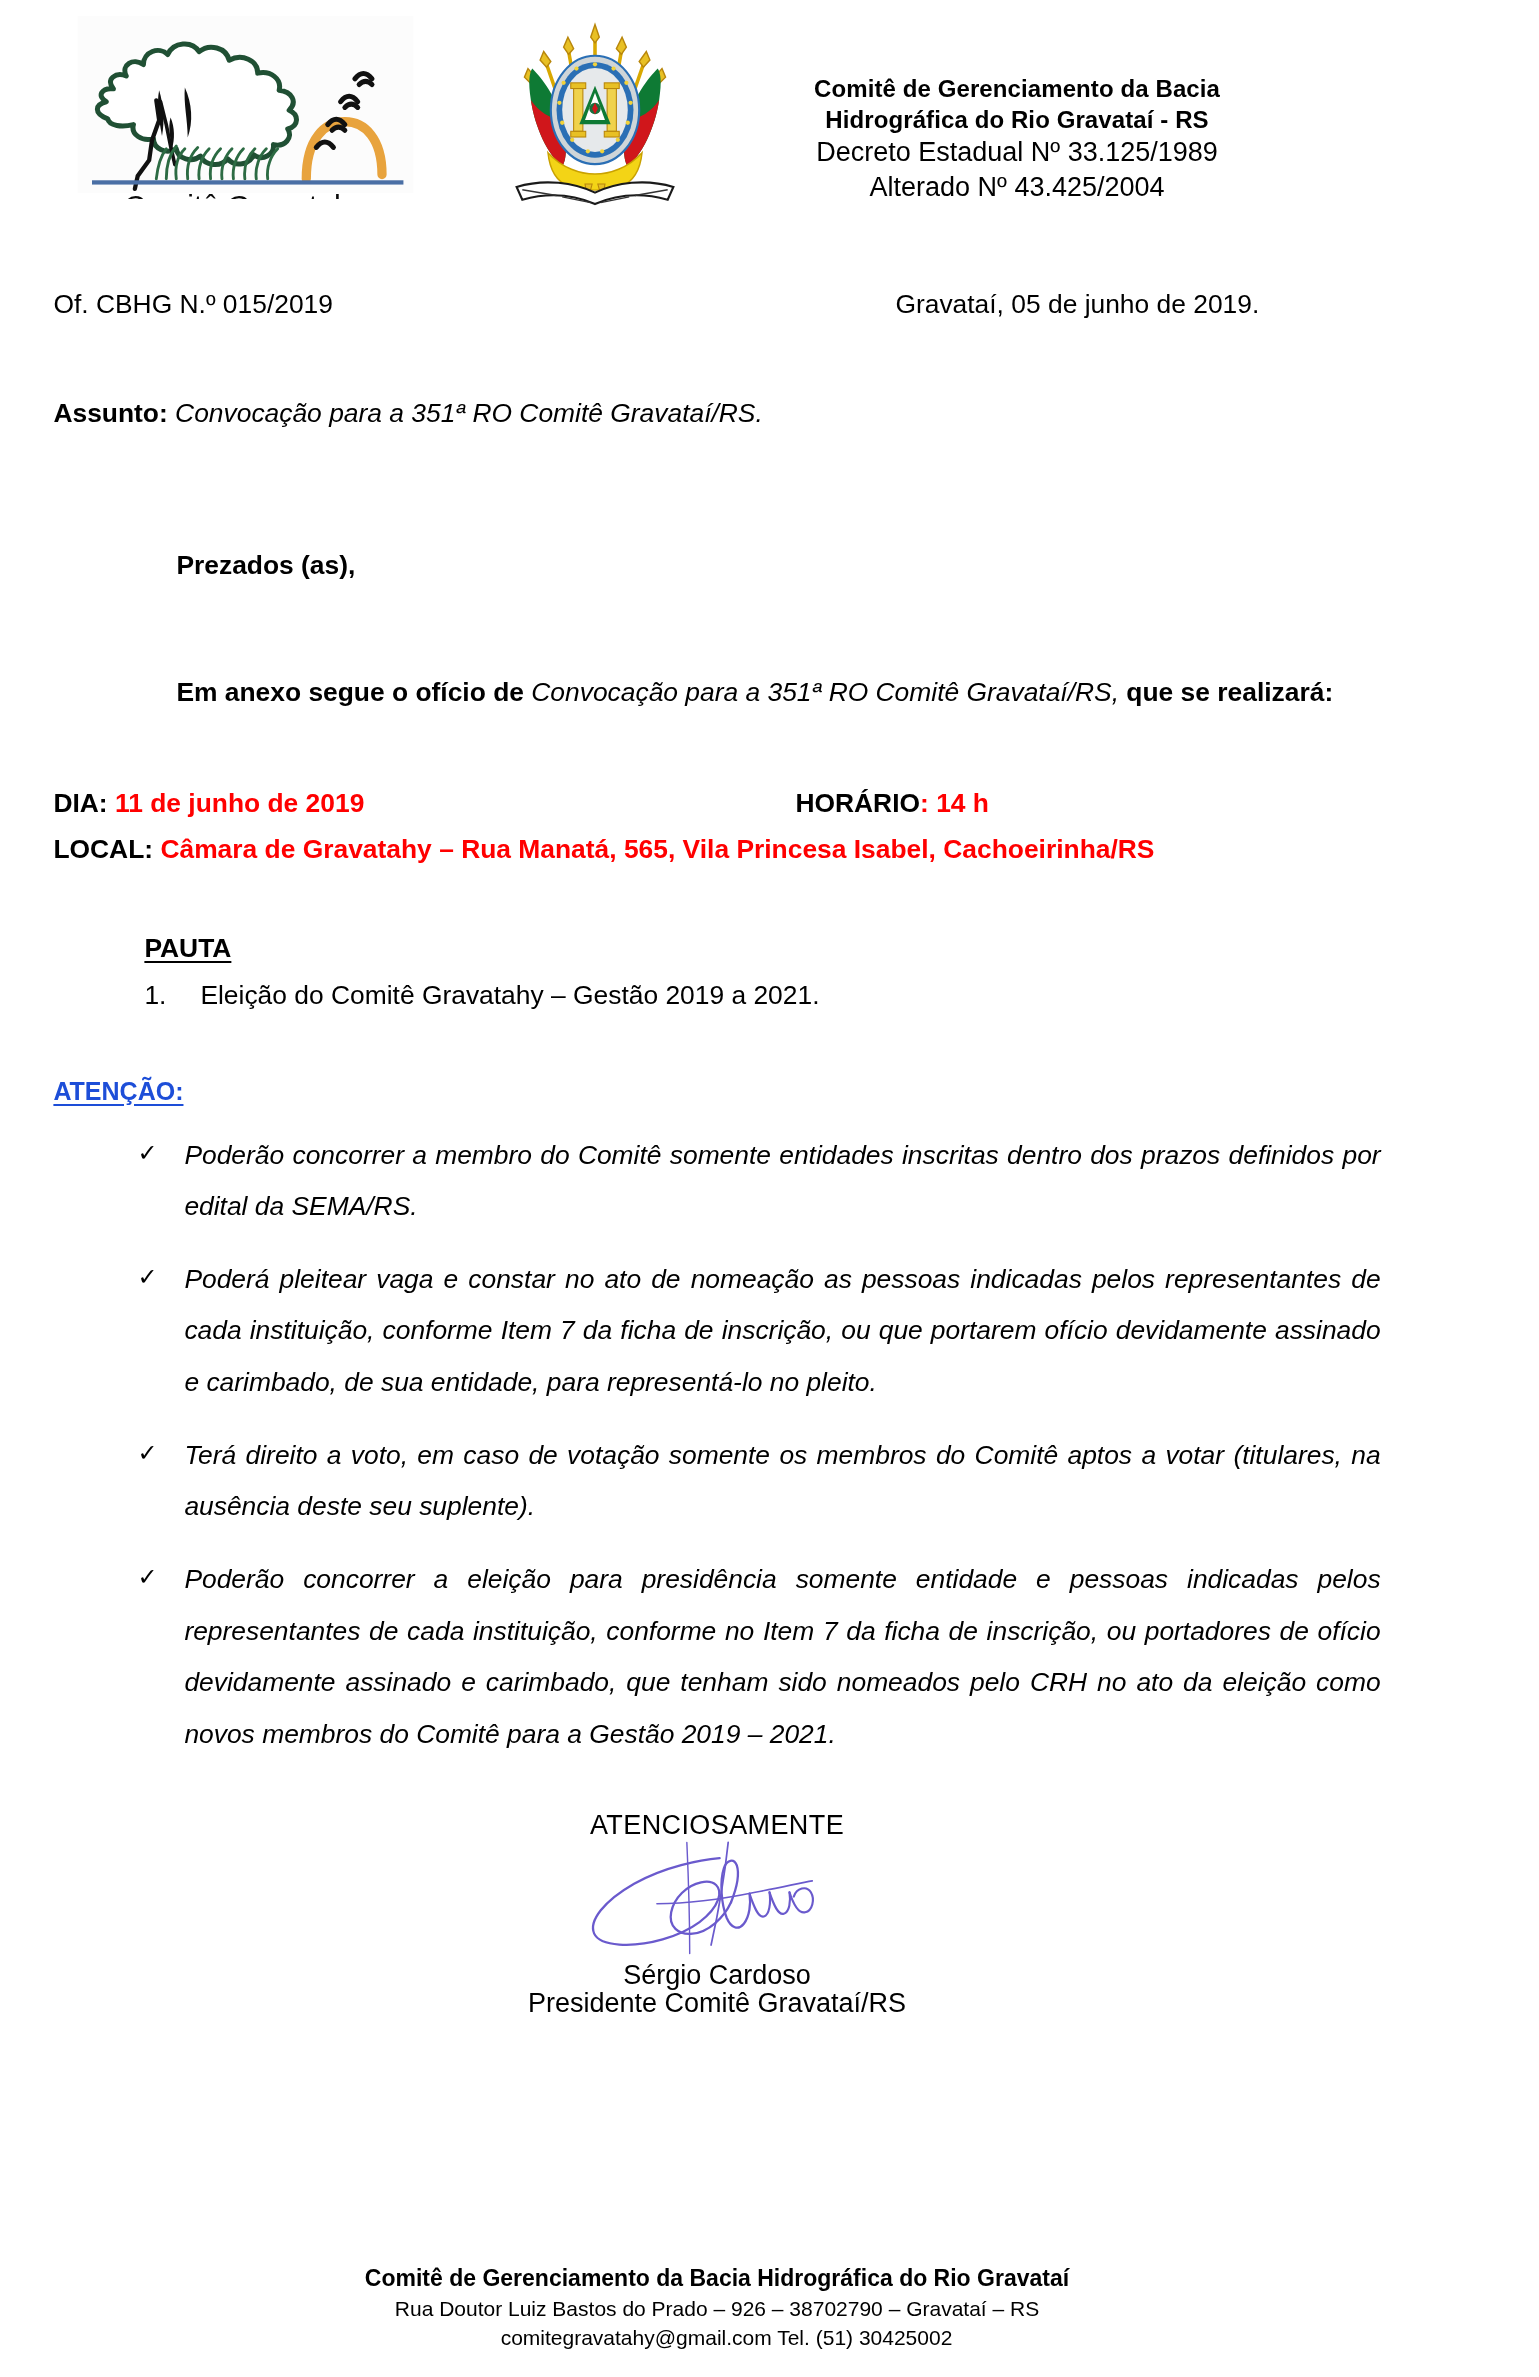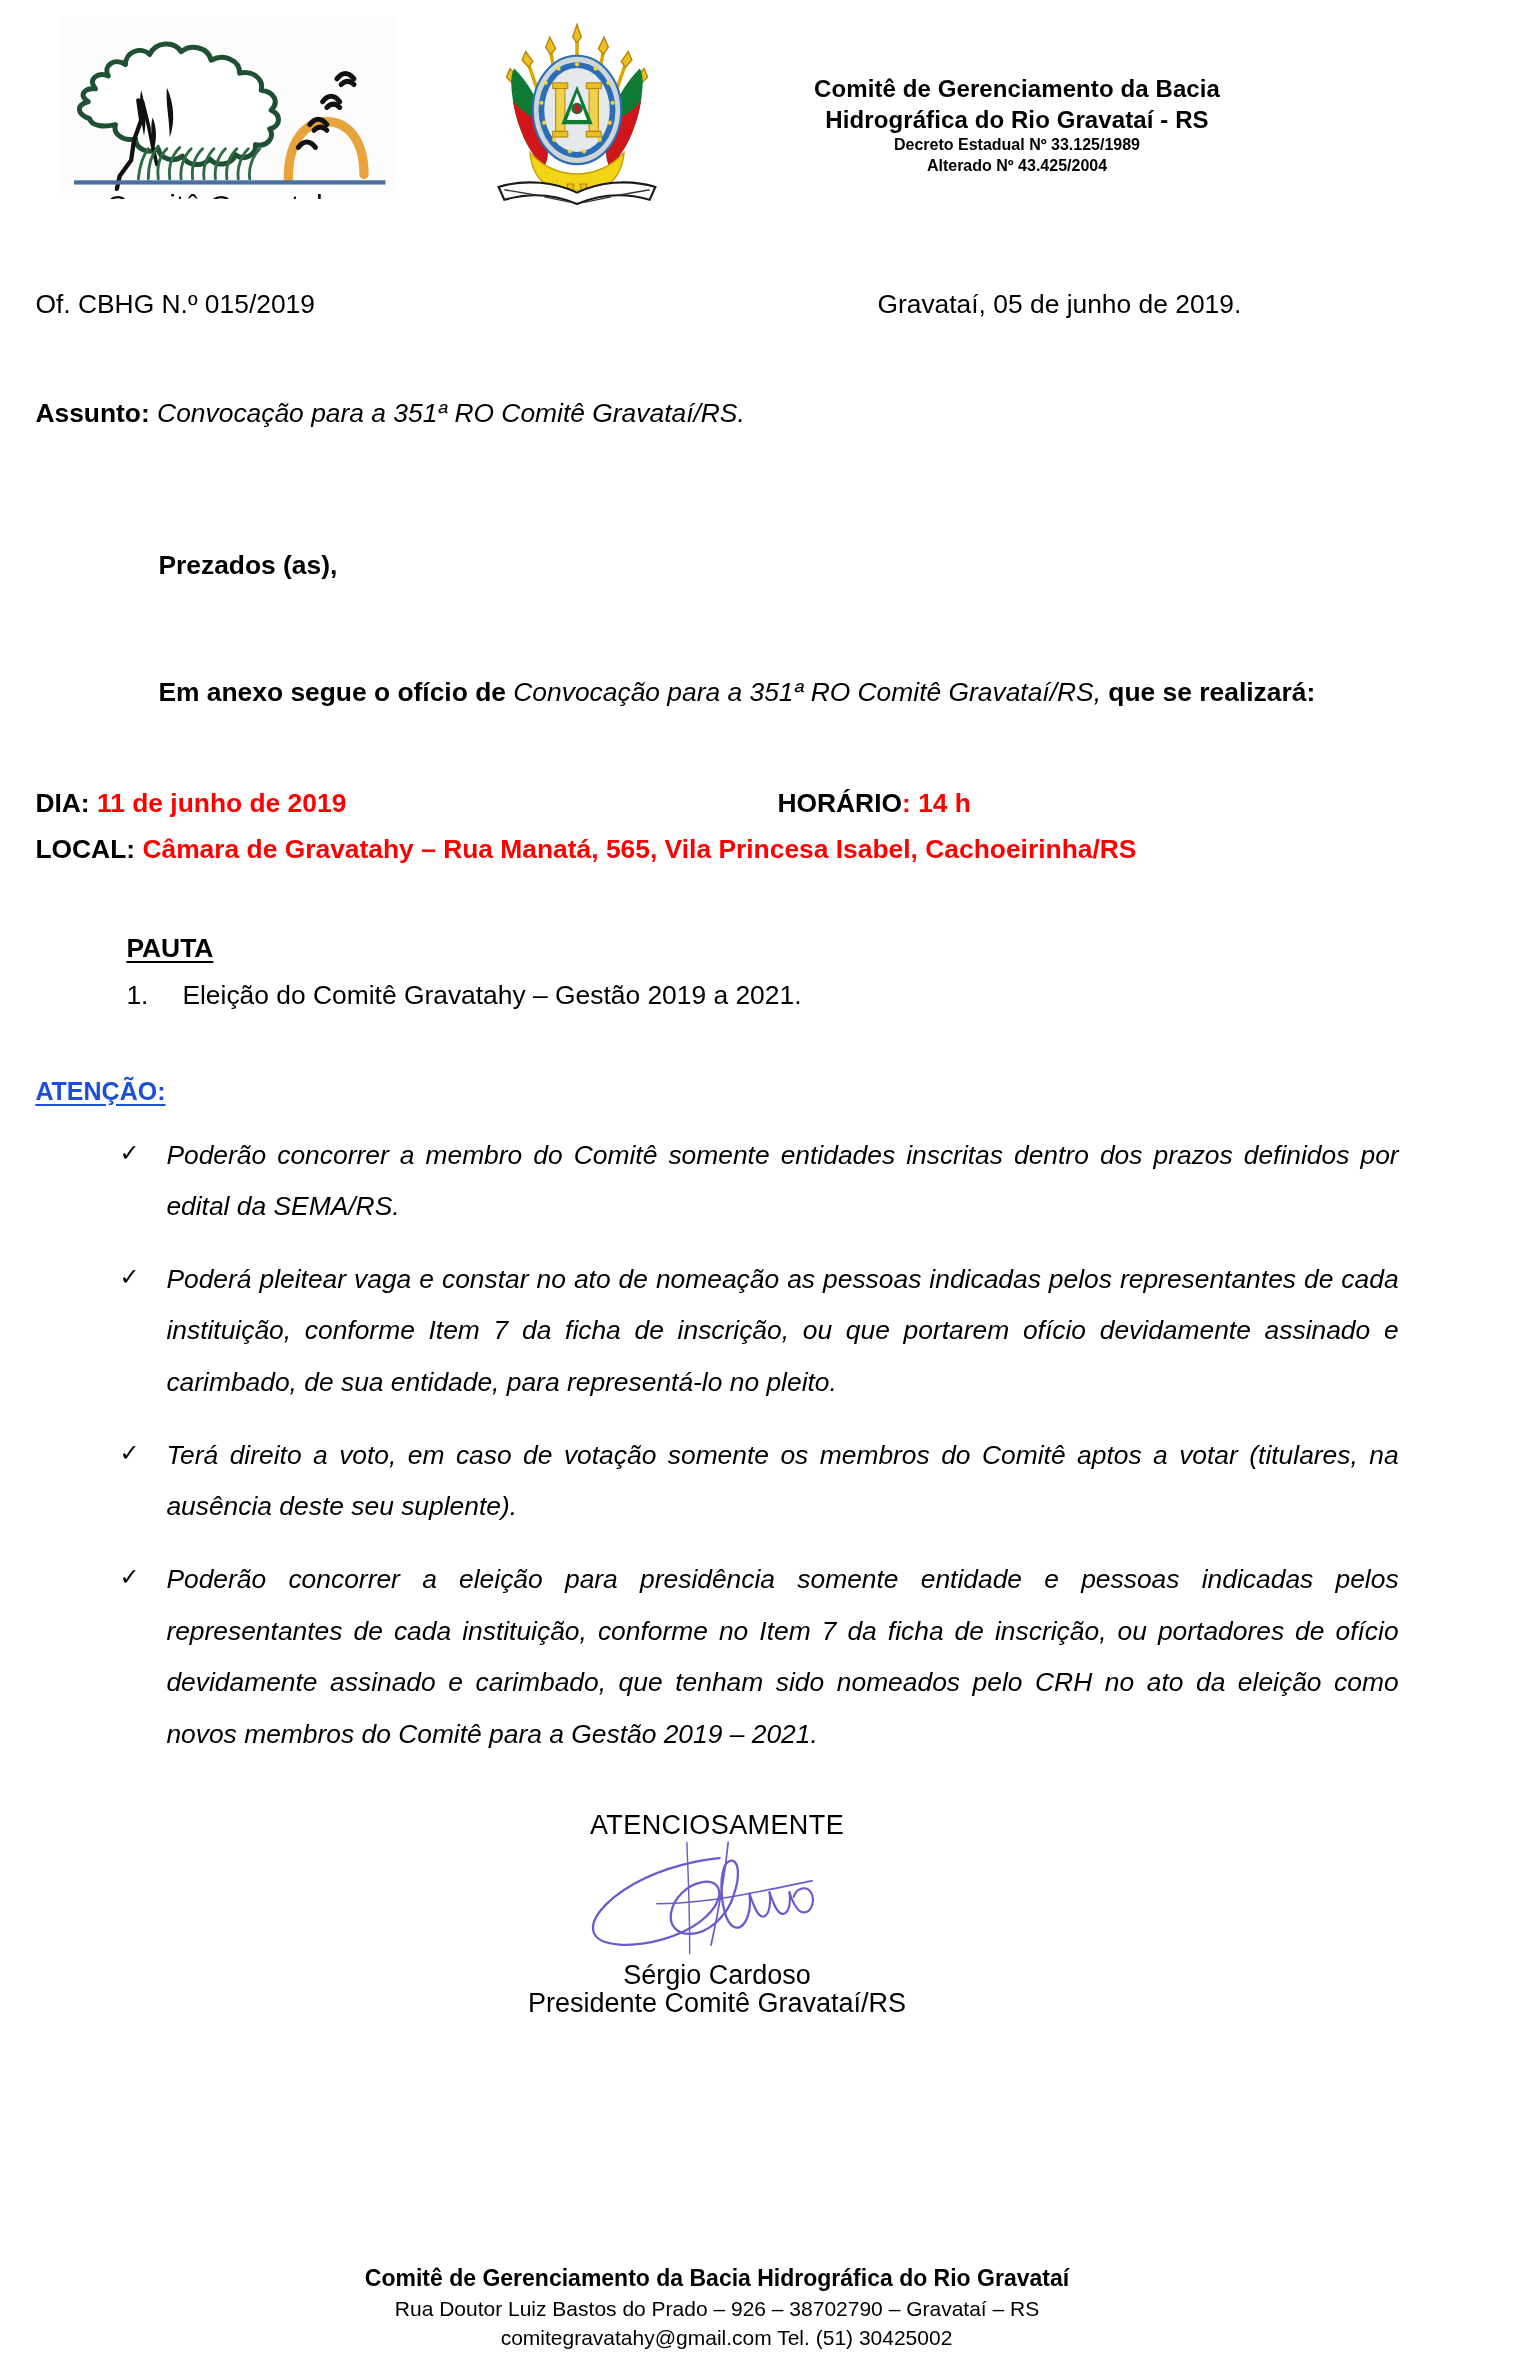--- a/index.html
+++ b/index.html
@@ -15,21 +15,21 @@
     color: #000000;
     position: relative;
     overflow: hidden;
   }
 
   .page {
     position: relative;
     width: 1434px;
     height: 2377px;
     box-sizing: border-box;
-    padding: 0 34px;
+    padding: 0 52px;
   }
 
   
   .header {
     display: flex;
     align-items: flex-start;
     padding-top: 13px;
     height: 207px;
     box-sizing: border-box;
   }
@@ -57,22 +57,22 @@
     padding-right: 50px;
     line-height: 1.30;
   }
   .header-text .hl-bold {
     font-weight: bold;
     font-size: 24px;
     letter-spacing: 0.1px;
     white-space: nowrap;
   }
   .header-text .hl {
-    font-weight: bold;
-    font-size: 16px;
+    font-weight: normal;
+    font-size: 27px;
     white-space: nowrap;
   }
 
   
   .body-area {
     padding: 0 1.4px;
   }
 
   .row-of-date {
     display: flex;

